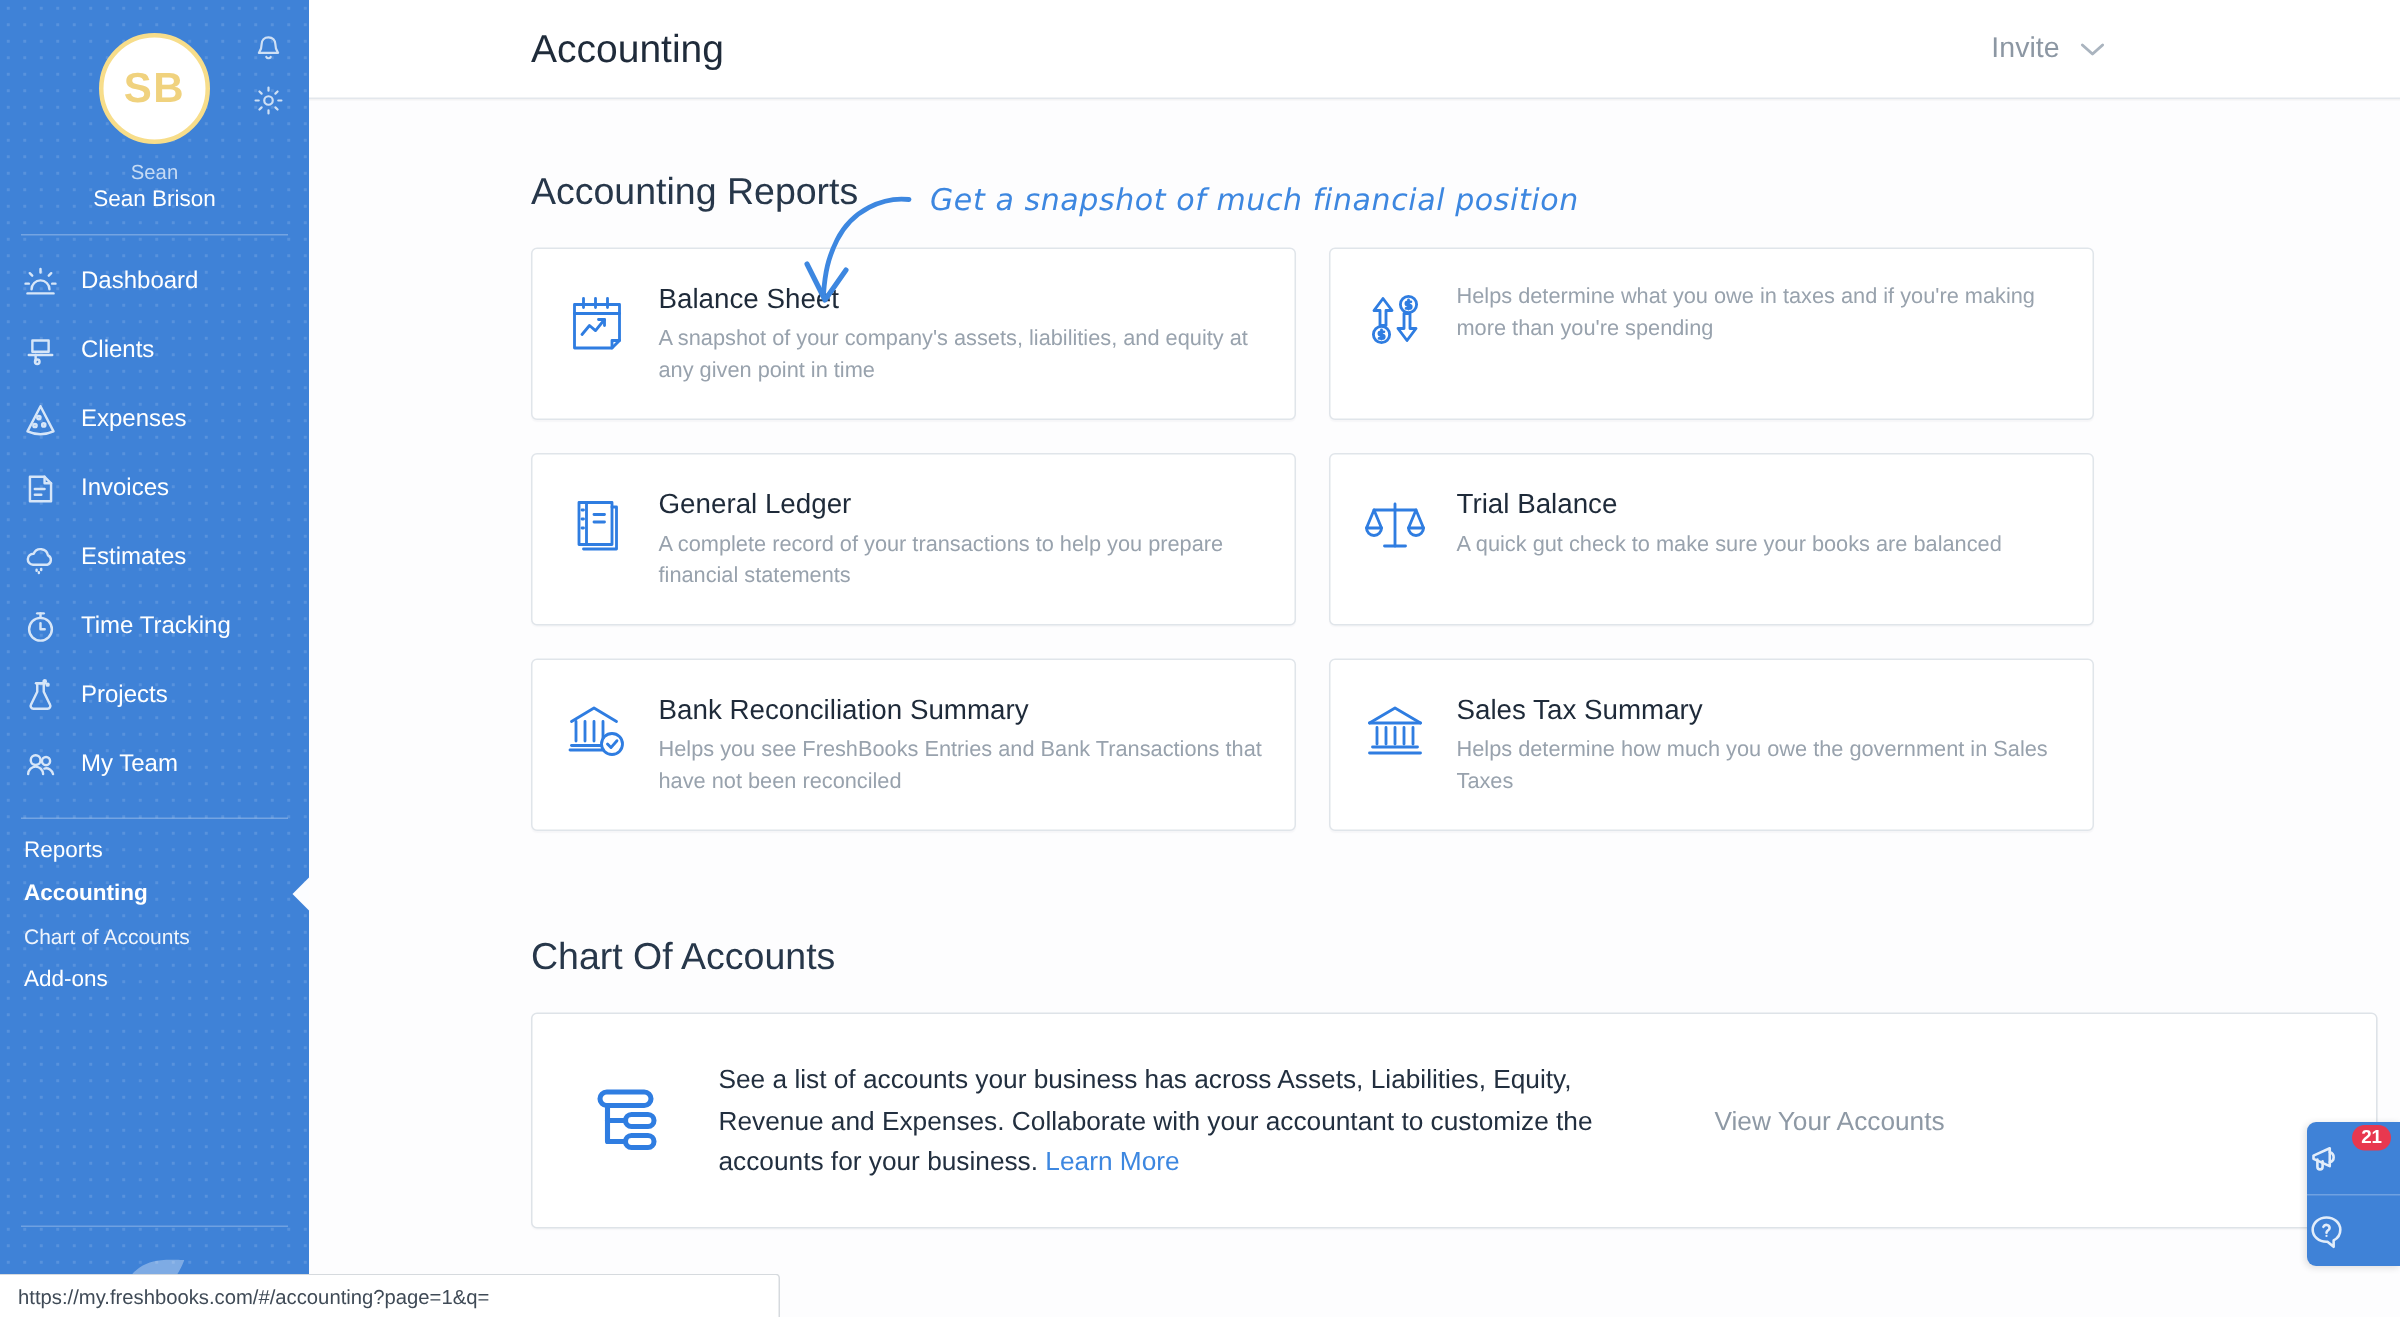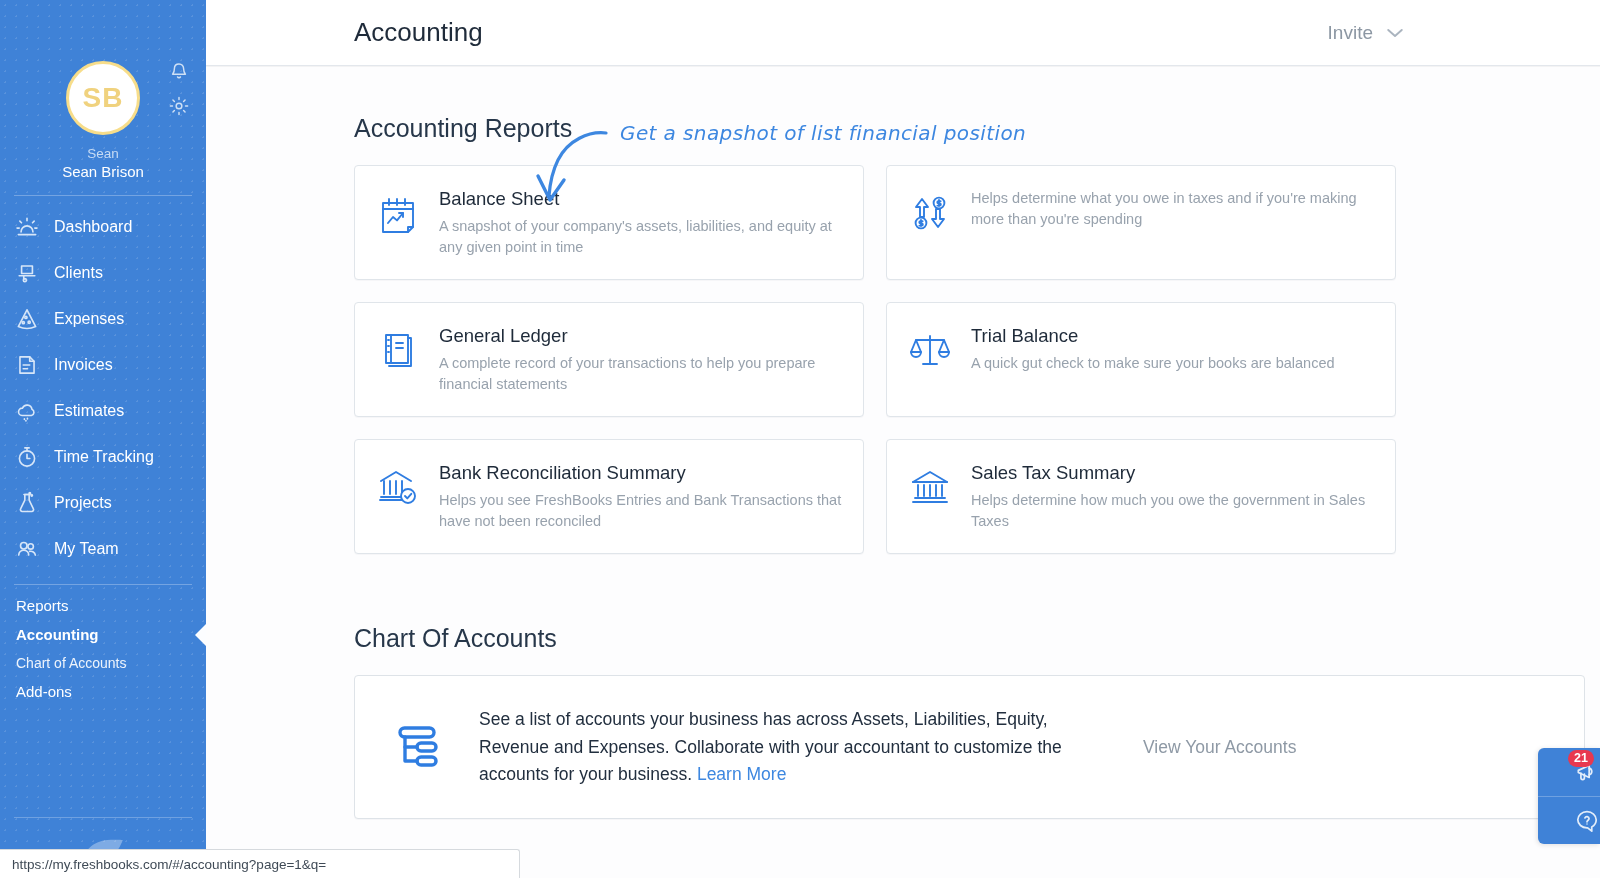--- a/index.html
+++ b/index.html
@@ -14,21 +14,21 @@
   
   .sidebar {
     position: relative;
     width: 206px; height: 878px;
     background: #3f82d7;
     background-image: radial-gradient(rgba(255,255,255,0.13) 1px, transparent 1px);
     background-size: 11px 11px;
     flex: 0 0 206px;
     overflow: hidden;
   }
-  .profile { padding-top: 22px; text-align: center; position: relative; margin-top: 39px; }
+  .profile { padding-top: 22px; text-align: center; position: relative; }
   .avatar {
     width: 74px; height: 74px; border-radius: 50%;
     background: #ffffff; border: 3px solid #f7dd8a;
     margin: 0 auto;
     display: flex; align-items: center; justify-content: center;
     font-size: 28px; font-weight: bold; color: #f0d27e; letter-spacing: 1px;
   }
   .bell, .gear {
     position: absolute; right: 16px;
     width: 22px; height: 22px; color: #cfe0f5;
@@ -174,21 +174,21 @@
 
   
   .helpwidget {
     position: absolute; right: 0; bottom: 34px;
     width: 62px; background: #3f82d7;
     border-radius: 6px 0 0 6px;
     box-shadow: -1px 1px 5px rgba(0,0,0,0.12);
     overflow: visible;
   }
   .hw-cell {
-    height: 48px; display: flex; align-items: center; justify-content: flex-end;
+    height: 48px; display: flex; align-items: center; justify-content: flex-start;
     position: relative; cursor: pointer;
   }
   .hw-cell + .hw-cell { border-top: 1px solid rgba(255,255,255,0.25); }
   .hw-cell svg { width: 26px; height: 26px; color: #e2edfa; display: block; }
   .hw-badge {
     position: absolute; top: 2px; right: 6px;
     background: #e8384f; color: #ffffff;
     font-size: 12.5px; font-weight: bold;
     border-radius: 9px; padding: 1px 6px; line-height: 15px;
   }
@@ -498,21 +498,21 @@
           <div class="coa-cta">View Your Accounts</div>
         </div>
       </div>
     </div>
 
     <div class="annotation">
       <svg width="1394" height="878" style="position:absolute;left:0;top:0">
         <path d="M400 133 C 383 131, 362 140, 352 160 C 346 172, 344 182, 343 196" fill="none" stroke="#3d87e0" stroke-width="3.2" stroke-linecap="round"></path>
         <path d="M332 176 L 344 200 L 358 180" fill="none" stroke="#3d87e0" stroke-width="3.4" stroke-linecap="round" stroke-linejoin="round"></path>
       </svg>
-      <div class="anno-text">Get a snapshot of list financial position</div>
+      <div class="anno-text">Get a snapshot of much financial position</div>
     </div>
 
     <div class="helpwidget">
       <div class="hw-cell">
         <svg viewBox="0 0 24 24" fill="none" stroke="currentColor" stroke-width="1.6" stroke-linecap="round" stroke-linejoin="round">
           <path d="M4 10.5 14 6v11l-10-4.5z"></path>
             <path d="M14 8.4a3.2 3.2 0 0 1 0 6.2"></path>
           <path d="M6.4 13v4.4a1.6 1.6 0 0 0 3.2 0V14"></path>
         </svg>
         <span class="hw-badge">21</span>

